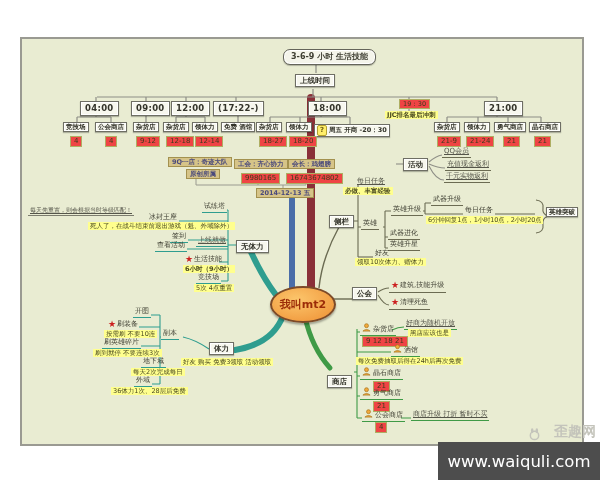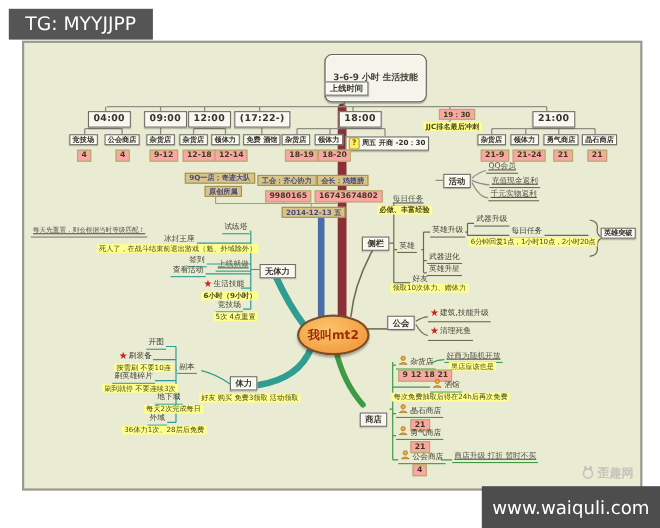--- a/index.html
+++ b/index.html
@@ -6,46 +6,46 @@
   #stage{position:relative;width:600px;height:480px;overflow:hidden;background:#fff;
          font-family:"DejaVu Sans",sans-serif;}
   #canvas{position:absolute;left:20px;top:37px;width:564px;height:409px;
           background:#e9ecd2;border:2px solid #9a9a92;box-sizing:border-box;}
   #wires{position:absolute;left:0;top:0;width:600px;height:480px;pointer-events:none;}
   .n{position:absolute;font-size:7px;line-height:1.25;color:#3f3f33;white-space:nowrap;z-index:3;}
   .box{border:1.5px solid #6e6e64;background:#f7f7ee;padding:1px 4px;font-weight:bold;
        font-size:7.5px;color:#33332a;box-shadow:inset 0 0 0 1px #fff,0 1px 1px rgba(0,0,0,.25);}
   .timebox{font-size:8.5px;letter-spacing:.3px;}
   .small{font-size:6.5px;padding:0 2px;}
-  .round369{border:1.6px solid #64645a;border-radius:7px;background:#f4f4ea;padding:16px 7px;
-       font-weight:bold;font-size:8px;box-shadow:inset 0 0 0 1px #fff,0 1px 1px rgba(0,0,0,.25);margin-left:12px;}
+  .round369{border:1.6px solid #64645a;border-radius:7px;background:#f4f4ea;padding:2px 7px;
+       font-weight:bold;font-size:8px;box-shadow:inset 0 0 0 1px #fff,0 1px 1px rgba(0,0,0,.25);}
   .lbl{border-bottom:1.4px solid #7c7c6e;padding:0 2px 1px 2px;}
   .lbl.teal{border-color:#2f9d8f;}
   .lbl.green{border-color:#3f9a46;}
   .lbl.olive{border-color:#6b6b52;}
   .gray{color:#55554a;text-decoration:underline;}
   .note{background:#ffff8e;color:#4a4a20;padding:0 2px;font-size:6.5px;}
-  .chip{background:#fca5a5;border:1px solid #aeae62;color:#3c3c1c;font-weight:bold;
+  .chip{background:#ef4444;border:1px solid #aeae62;color:#3c3c1c;font-weight:normal;
         padding:0 3px;font-size:7px;}
   .tan{background:#d6c488;border:1px solid #a3914f;color:#4a4a7c;font-weight:bold;
        padding:0 3px;font-size:6.5px;}
   .ellipse{width:62px;height:33px;border:2.5px solid #7c4a28;border-radius:50%;
        background:radial-gradient(ellipse at 40% 35%,#fcc66c,#ee8f33);display:flex;
        align-items:center;justify-content:center;font-weight:bold;color:#9c2c08;font-size:11px;
        box-shadow:0 2px 2px rgba(0,0,0,.3);}
   .star{color:#cc2020;font-size:9px;margin-right:1px;vertical-align:-1px;}
   .qchip{display:inline-block;background:#ffee6a;border:1px solid #b3a030;color:#6a5a10;
        font-weight:bold;font-size:7px;padding:0 2px;margin-right:2px;border-radius:2px;}
   .person{display:inline-block;width:9px;height:9px;margin-right:2px;vertical-align:-1px;}
   .tg-bar{position:absolute;left:8px;top:8px;background:rgba(70,70,70,.92);color:#fff;
        font-size:17px;padding:4px 15px;z-index:9;}
   .site-bar{position:absolute;left:438px;top:442px;width:162px;height:38px;background:#4d4d4d;
        color:#fff;font-size:16.5px;display:flex;align-items:center;justify-content:center;z-index:9;}
-  .wq-logo{position:absolute;left:528px;top:423px;color:#c4c4bb;font-size:11px;font-weight:bold;
-       z-index:8;display:flex;align-items:flex-start;gap:2px;}
+  .wq-logo{position:absolute;left:528px;top:423px;color:#c4c4bb;font-size:14px;font-weight:bold;
+       z-index:8;display:flex;align-items:flex-end;gap:13px;}
 </style>
 </head>
 <body>
 
 <div id="stage">
   <div id="canvas"></div>
 
   <svg id="wires">
 
     <path d="M311,290 V98" stroke="#8a3038" stroke-width="8" fill="none" stroke-linecap="round"></path>
@@ -135,21 +135,21 @@
   <div class="n box small" style="left:434px;top:122px">杂货店</div>
   <div class="n box small" style="left:464px;top:122px">领体力</div>
   <div class="n box small" style="left:494px;top:122px">勇气商店</div>
   <div class="n box small" style="left:529px;top:122px">晶石商店</div>
 
   <div class="n chip" style="left:70px;top:136px">4</div>
   <div class="n chip" style="left:105px;top:136px">4</div>
   <div class="n chip" style="left:136px;top:136px">9-12</div>
   <div class="n chip" style="left:166px;top:136px">12-18</div>
   <div class="n chip" style="left:195px;top:136px">12-14</div>
-  <div class="n chip" style="left:259px;top:136px">18-19</div>
+  <div class="n chip" style="left:259px;top:136px">18-27</div>
   <div class="n chip" style="left:289px;top:136px">18-20</div>
   <div class="n chip" style="left:437px;top:136px">21-9</div>
   <div class="n chip" style="left:466px;top:136px">21-24</div>
   <div class="n chip" style="left:503px;top:136px">21</div>
   <div class="n chip" style="left:534px;top:136px">21</div>
 
   <div class="n tan" style="left:168px;top:157px">9Q一店：奇迹大队</div>
   <div class="n tan" style="left:186px;top:169px">原创所属</div>
   <div class="n tan" style="left:234px;top:159px">工会：齐心协力</div>
   <div class="n chip" style="left:241px;top:173px">9980165</div>
@@ -239,15 +239,14 @@
   <div class="n ellipse" style="left:270px;top:286px">我叫mt2</div>
 
   <div class="wq-logo">
     <svg width="13" height="13" viewBox="0 0 14 14">
         <circle cx="7" cy="8" r="4.5" fill="none" stroke="#c4c4bb" stroke-width="1.6"></circle>
         <ellipse cx="4.5" cy="3" rx="1.4" ry="2.6" fill="#c4c4bb"></ellipse>
         <ellipse cx="9.5" cy="3" rx="1.4" ry="2.6" fill="#c4c4bb"></ellipse>
       </svg>
     <span>歪趣网</span>
   </div>
-  <div class="tg-bar">TG: MYYJJPP</div>
   <div class="site-bar">www.waiquli.com</div>
 </div>
 
 </body></html>

